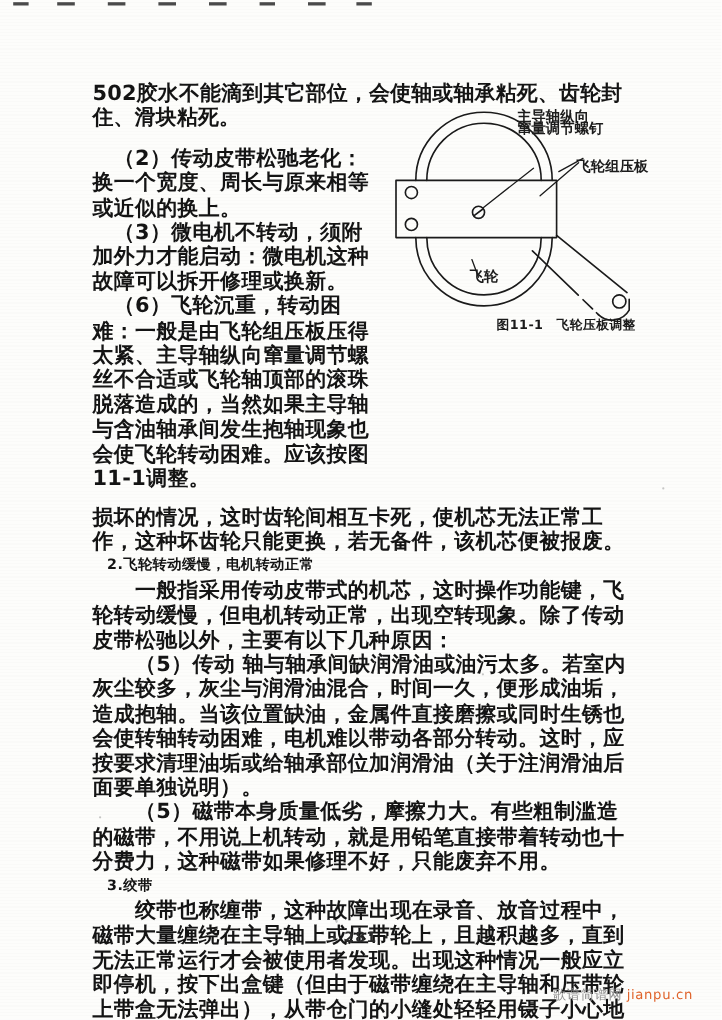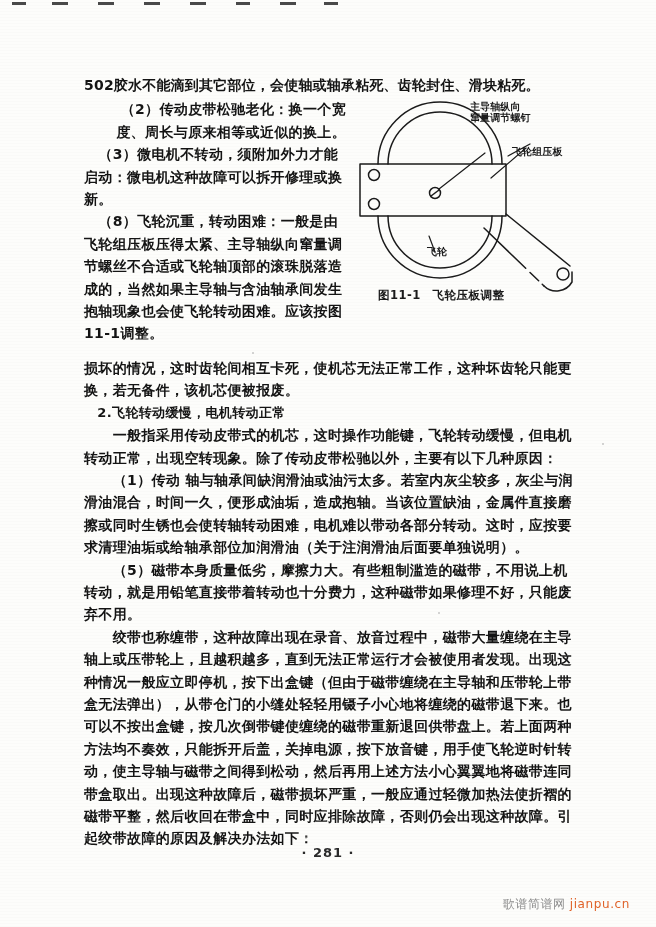--- a/index.html
+++ b/index.html
@@ -47,21 +47,21 @@
 
   .content {
     position: absolute;
     left: 84px;
     top: 74px;
     width: 494px;
   }
 
   .line {
     font-family: "DejaVu Sans", sans-serif;
-    font-size: 14px;
+    font-size: 19px;
     line-height: 22.4px;
     color: #141414;
     letter-spacing: 0.35px;
     white-space: pre;
     font-weight: 600;
     text-rendering: optimizeLegibility;
   }
   .line.bold-head {
     font-weight: 700;
     letter-spacing: 0.2px;
@@ -87,37 +87,37 @@
     height: 220px;
   }
   .figure svg {
     display: block;
   }
   .fig-caption {
     position: absolute;
     left: 378px;
     top: 288px;
     width: 200px;
-    text-align: left;
+    text-align: right;
     font-size: 11.6px;
     font-weight: 600;
     color: #1a1a1a;
     letter-spacing: .4px;
   }
   .fig-label {
     position: absolute;
-    font-size: 10px;
+    font-size: 13px;
     line-height: 10.5px;
     font-weight: 700;
     color: #1c1c1c;
     letter-spacing: .1px;
     white-space: pre-line;
   }
   .fig-label.l-screw { left: 470px; top: 102px; width: 96px; }
-  .fig-label.l-plate { left: 512px; top: 147px; width: 80px; }
+  .fig-label.l-plate { left: 524px; top: 147px; width: 80px; }
   .fig-label.l-flywheel { left: 427px; top: 247px; width: 40px; }
 
   
   .page-number {
     position: absolute;
     left: 0;
     right: 0;
     top: 845px;
     text-align: center;
     font-size: 13px;
@@ -204,38 +204,39 @@
 窜量调节螺钉</div>
   <div class="fig-label l-plate">飞轮组压板</div>
   <div class="fig-label l-flywheel">飞轮</div>
 
   <div class="fig-caption">图11-1　飞轮压板调整</div>
 
   <div class="content">
 
     <div class="line bold-head full" style="white-space:pre-wrap;">502胶水不能滴到其它部位，会使轴或轴承粘死、齿轮封住、滑块粘死。</div>
 
-    <div class="line narrow" style="margin-top:2px;text-align:right;">　（2）传动皮带松驰老化：换一个宽度、周长与原来相等或近似的换上。</div>
+    <div class="line narrow" style="margin-top:14px;">　（2）传动皮带松驰老化：换一个宽度、周长与原来相等或近似的换上。</div>
 
     <div class="line narrow">　（3）微电机不转动，须附加外力才能启动：微电机这种故障可以拆开修理或换新。</div>
 
-    <div class="line narrow">　（8）飞轮沉重，转动困难：一般是由飞轮组压板压得太紧、主导轴纵向窜量调节螺丝不合适或飞轮轴顶部的滚珠脱落造成的，当然如果主导轴与含油轴承间发生抱轴现象也会使飞轮转动困难。应该按图11-1调整。</div>
+    <div class="line narrow">　（6）飞轮沉重，转动困难：一般是由飞轮组压板压得太紧、主导轴纵向窜量调节螺丝不合适或飞轮轴顶部的滚珠脱落造成的，当然如果主导轴与含油轴承间发生抱轴现象也会使飞轮转动困难。应该按图11-1调整。</div>
 
 
     <div class="line full" style="white-space:pre-wrap;margin-top:12px;">损坏的情况，这时齿轮间相互卡死，使机芯无法正常工作，这种坏齿轮只能更换，若无备件，该机芯便被报废。</div>
 
     <div class="line sub full" style="white-space:pre-wrap;">　2.飞轮转动缓慢，电机转动正常</div>
 
     <div class="line full" style="white-space:pre-wrap;">　　一般指采用传动皮带式的机芯，这时操作功能键，飞轮转动缓慢，但电机转动正常，出现空转现象。除了传动皮带松驰以外，主要有以下几种原因：</div>
 
-    <div class="line full" style="white-space:pre-wrap;">　　（1）传动 轴与轴承间缺润滑油或油污太多。若室内灰尘较多，灰尘与润滑油混合，时间一久，便形成油垢，造成抱轴。当该位置缺油，金属件直接磨擦或同时生锈也会使转轴转动困难，电机难以带动各部分转动。这时，应按要求清理油垢或给轴承部位加润滑油（关于注润滑油后面要单独说明）。</div>
+    <div class="line full" style="white-space:pre-wrap;">　　（5）传动 轴与轴承间缺润滑油或油污太多。若室内灰尘较多，灰尘与润滑油混合，时间一久，便形成油垢，造成抱轴。当该位置缺油，金属件直接磨擦或同时生锈也会使转轴转动困难，电机难以带动各部分转动。这时，应按要求清理油垢或给轴承部位加润滑油（关于注润滑油后面要单独说明）。</div>
 
 
     <div class="line full" style="white-space:pre-wrap;">　　（5）磁带本身质量低劣，摩擦力大。有些粗制滥造的磁带，不用说上机转动，就是用铅笔直接带着转动也十分费力，这种磁带如果修理不好，只能废弃不用。</div>
 
+    <div class="line sub full" style="white-space:pre-wrap;">　3.绞带</div>
 
     <div class="line full" style="white-space:pre-wrap;">　　绞带也称缠带，这种故障出现在录音、放音过程中，磁带大量缠绕在主导轴上或压带轮上，且越积越多，直到无法正常运行才会被使用者发现。出现这种情况一般应立即停机，按下出盒键（但由于磁带缠绕在主导轴和压带轮上带盒无法弹出），从带仓门的小缝处轻轻用镊子小心地将缠绕的磁带退下来。也可以不按出盒键，按几次倒带键使缠绕的磁带重新退回供带盘上。若上面两种方法均不奏效，只能拆开后盖，关掉电源，按下放音键，用手使飞轮逆时针转动，使主导轴与磁带之间得到松动，然后再用上述方法小心翼翼地将磁带连同带盒取出。出现这种故障后，磁带损坏严重，一般应通过轻微加热法使折褶的磁带平整，然后收回在带盒中，同时应排除故障，否则仍会出现这种故障。引起绞带故障的原因及解决办法如下：</div>
 
   </div>
 
   <div class="page-number">· 281 ·</div>
 
   <div class="watermark">
     <span class="cn">歌谱简谱网</span><span class="url">jianpu.cn</span>
   </div>

